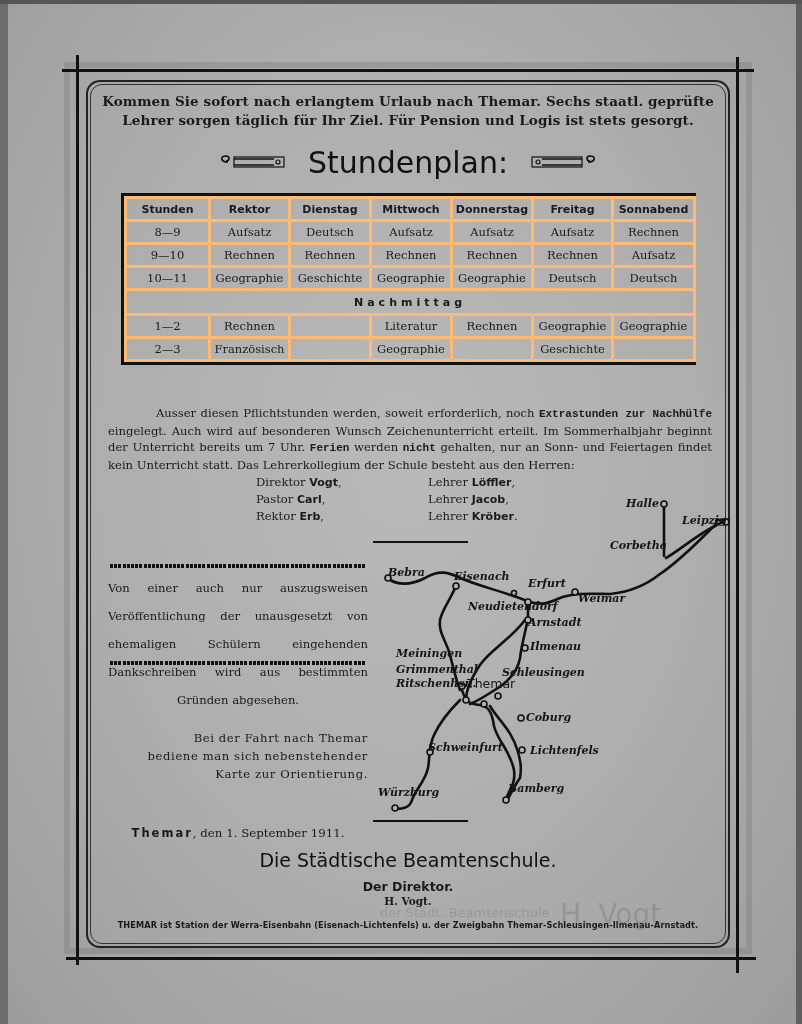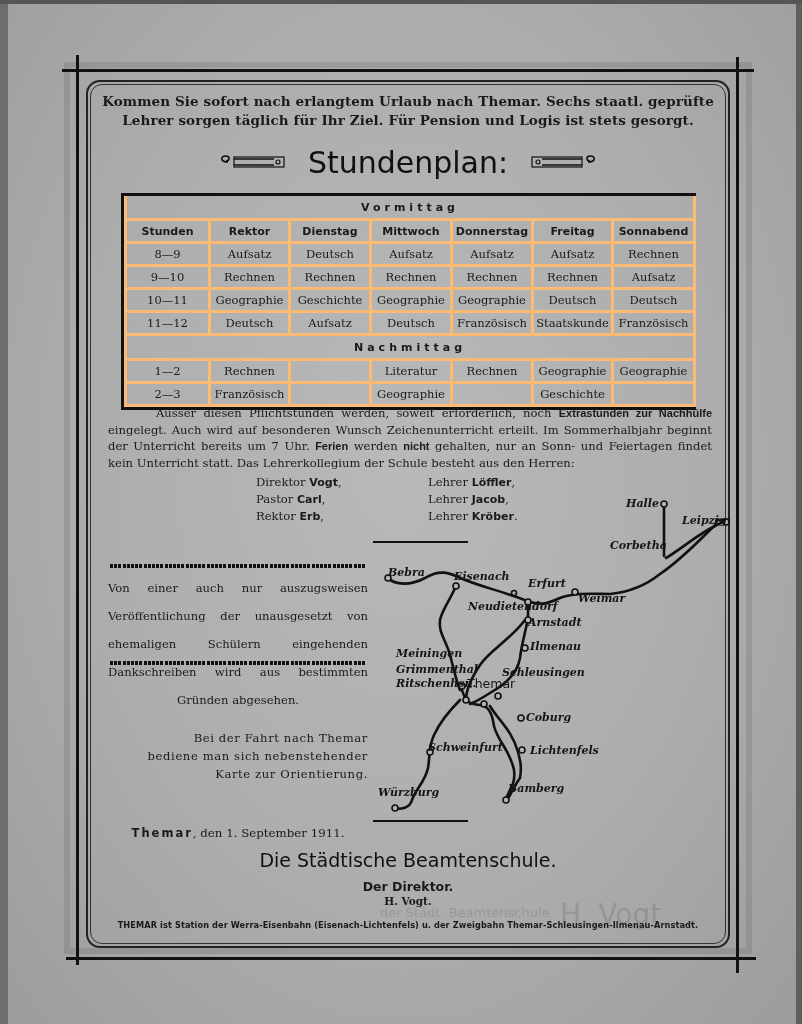--- a/index.html
+++ b/index.html
@@ -70,21 +70,21 @@
       font-weight: bold; letter-spacing: 4px; font-family:"DejaVu Sans", sans-serif;
       font-size: 11px; height: 22px;
       border-top: 2px solid #fde047; border-bottom: 2px solid #111;
     }
     .tt .hours { font-weight: normal; }
 
     .para {
       position:absolute; left:108px; top:405px; width:604px;
       font-size: 11.6px; line-height: 16.5px; text-align: justify;
     }
-    .para b { font-family: Liberation Sans, sans-serif; font-size: 11px; }
+    .para b { font-family: Liberation Mono, monospace; font-size: 11px; }
     .para .indent { display:inline-block; width:48px; }
 
     .teachers {
       position:absolute; top:474px; font-size:11.6px; line-height:17px;
     }
     .teachers b { font-family:"DejaVu Sans", sans-serif; font-size: 11px; }
     .teachers.left { left:256px; }
     .teachers.right { left:428px; }
 
     .dotted {
@@ -189,23 +189,20 @@
     <colgroup>
       <col style="width:84px">
         <col style="width:80px">
         <col style="width:81px">
         <col style="width:81px">
         <col style="width:81px">
         <col style="width:80px">
         <col style="width:82px">
     </colgroup>
     <tbody>
-        <tr>
-      <td colspan="7" class="section" style="border-top:none;">Vormittag</td>
-    </tr>
     <tr>
       <th>Stunden</th>
       <th>Rektor</th>
       <th>Dienstag</th>
       <th>Mittwoch</th>
       <th>Donnerstag</th>
       <th>Freitag</th>
       <th>Sonnabend</th>
     </tr>
     <tr>
@@ -227,29 +224,20 @@
       <td>Aufsatz</td>
     </tr>
     <tr>
       <td class="hours">10—11</td>
       <td>Geographie</td>
       <td>Geschichte</td>
       <td>Geographie</td>
       <td>Geographie</td>
       <td>Deutsch</td>
       <td>Deutsch</td>
-    </tr>
-    <tr>
-      <td class="hours">11—12</td>
-      <td>Deutsch</td>
-      <td>Aufsatz</td>
-      <td>Deutsch</td>
-      <td>Französisch</td>
-      <td>Staatskunde</td>
-      <td>Französisch</td>
     </tr>
     <tr>
       <td colspan="7" class="section">Nachmittag</td>
     </tr>
     <tr>
       <td class="hours">1—2</td>
       <td>Rechnen</td>
       <td></td>
       <td>Literatur</td>
       <td>Rechnen</td>

